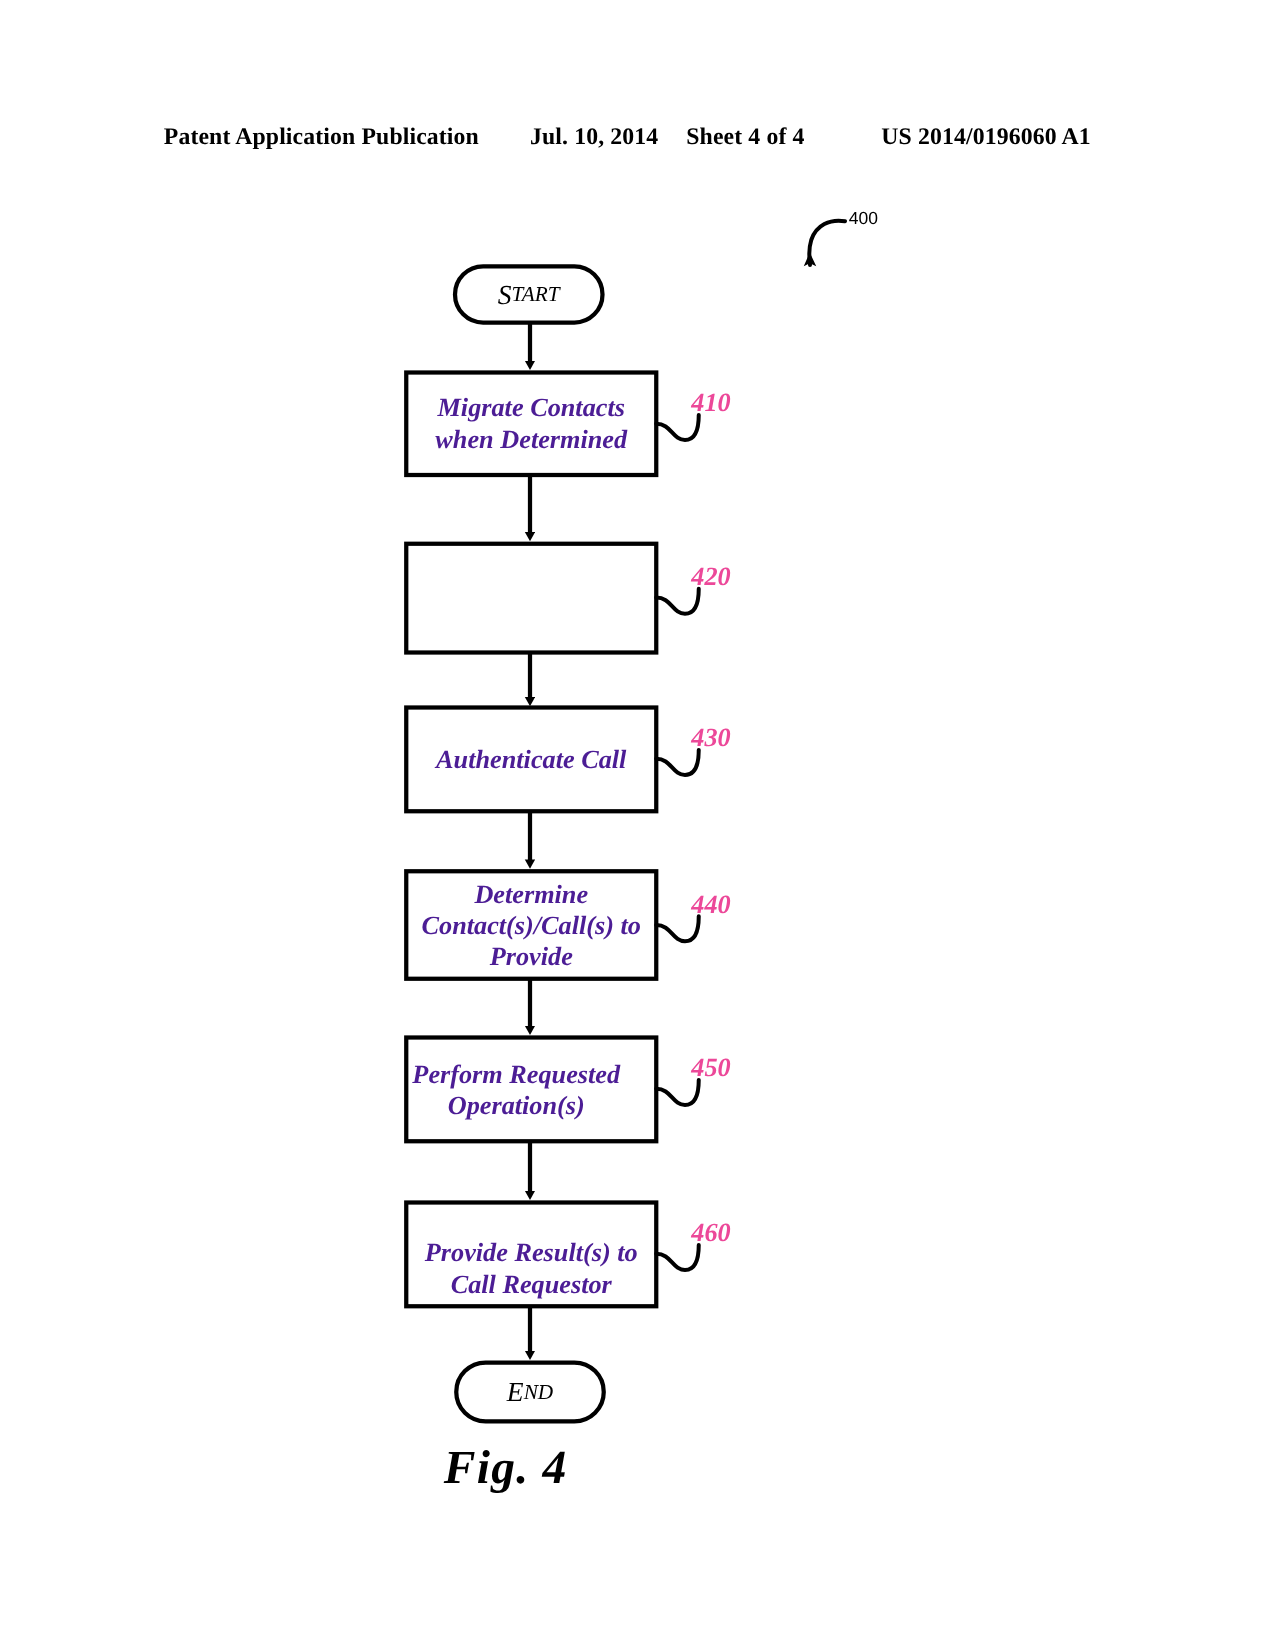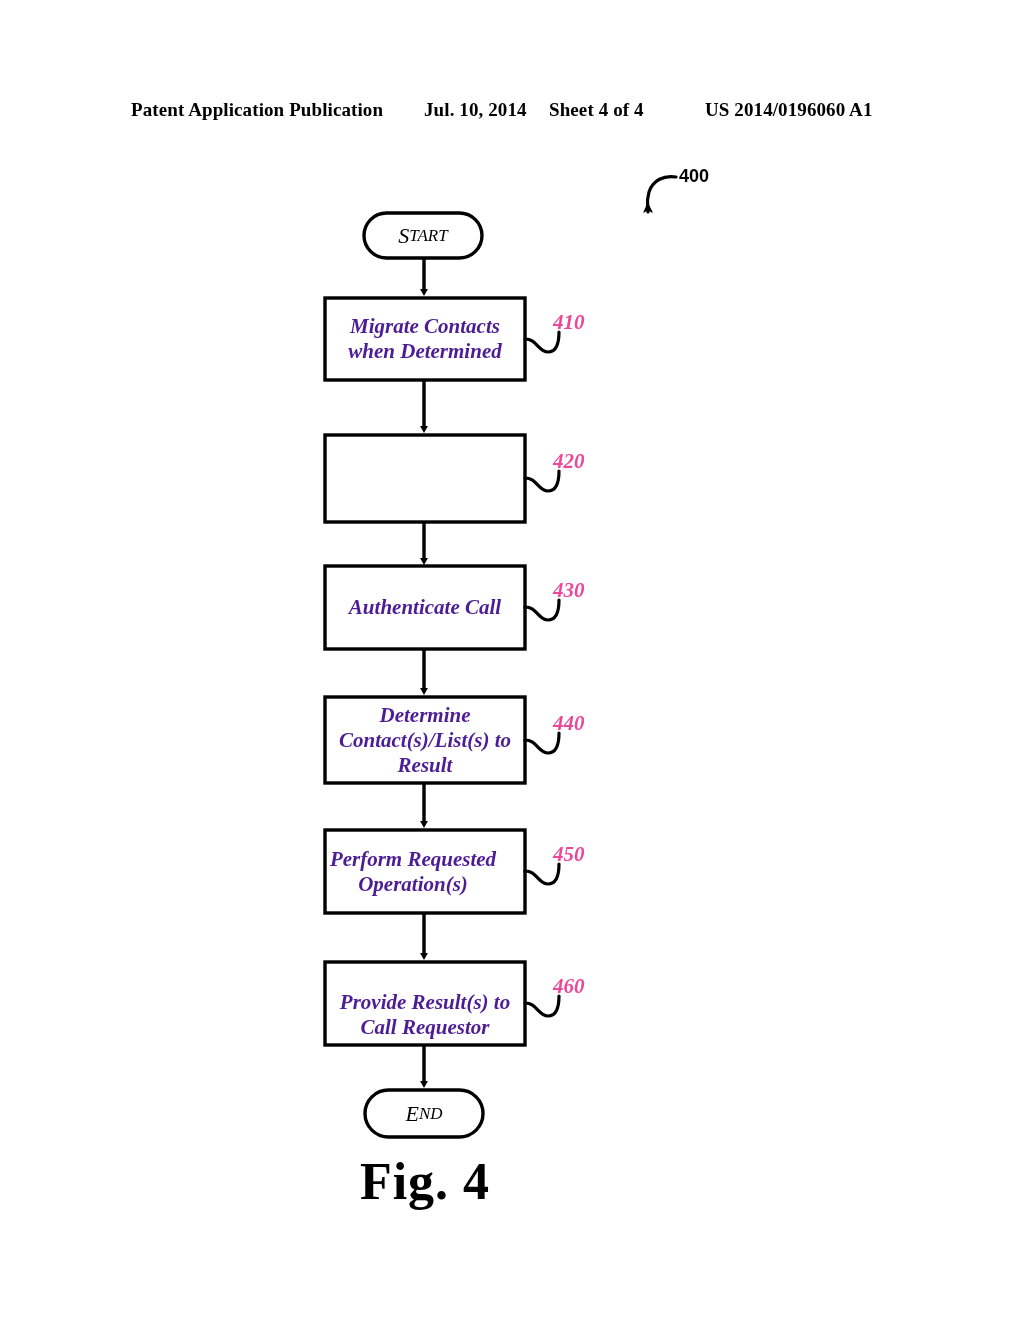--- a/index.html
+++ b/index.html
@@ -104,36 +104,37 @@
     font-family: "Liberation Serif", serif;
     font-style: italic;
     font-weight: bold;
     font-size: 21px;
     color: #ec4899;
     white-space: nowrap;
   }
   .ref-num-fig {
     position: absolute;
     font-family: "Liberation Sans", sans-serif;
-    font-weight: bold;
-    font-size: 18px;
+    font-weight: normal;
+    font-size: 14px;
     color: #000000;
     white-space: nowrap;
   }
 
   
   #fig-caption {
     position: absolute;
     left: 355px;
     top: 1152px;
     width: 140px;
-    text-align: center;
-    font-family: "Liberation Serif", serif;
-    font-weight: bold;
-    font-size: 52px;
+    text-align: left;
+    font-family: "Liberation Serif", serif;
+    font-style: italic;
+    font-weight: bold;
+    font-size: 38px;
     letter-spacing: 1px;
     color: #000000;
   }
 </style>
 </head>
 <body>
 
 <div id="page-header">
   <span class="hdr-pub">Patent Application Publication</span>
   <span class="hdr-date">Jul. 10, 2014</span>
@@ -213,22 +214,22 @@
 
   <div class="node-label" style="left:325px; top:566px; width:200px; height:83px;">
     <span>
       <span>Authenticate Call</span>
     </span>
   </div>
 
   <div class="node-label" style="left:322px; top:697px; width:206px; height:86px;">
     <span>
       <span>Determine</span><br>
-      <span>Contact(s)/List(s) to</span><br>
-      <span>Result</span>
+      <span>Contact(s)/Call(s) to</span><br>
+      <span>Provide</span>
     </span>
   </div>
 
   <div class="node-label" style="left:325px; top:830px; width:176px; height:83px;">
     <span>
       <span>Perform Requested</span><br>
       <span>Operation(s)</span>
     </span>
   </div>
 

